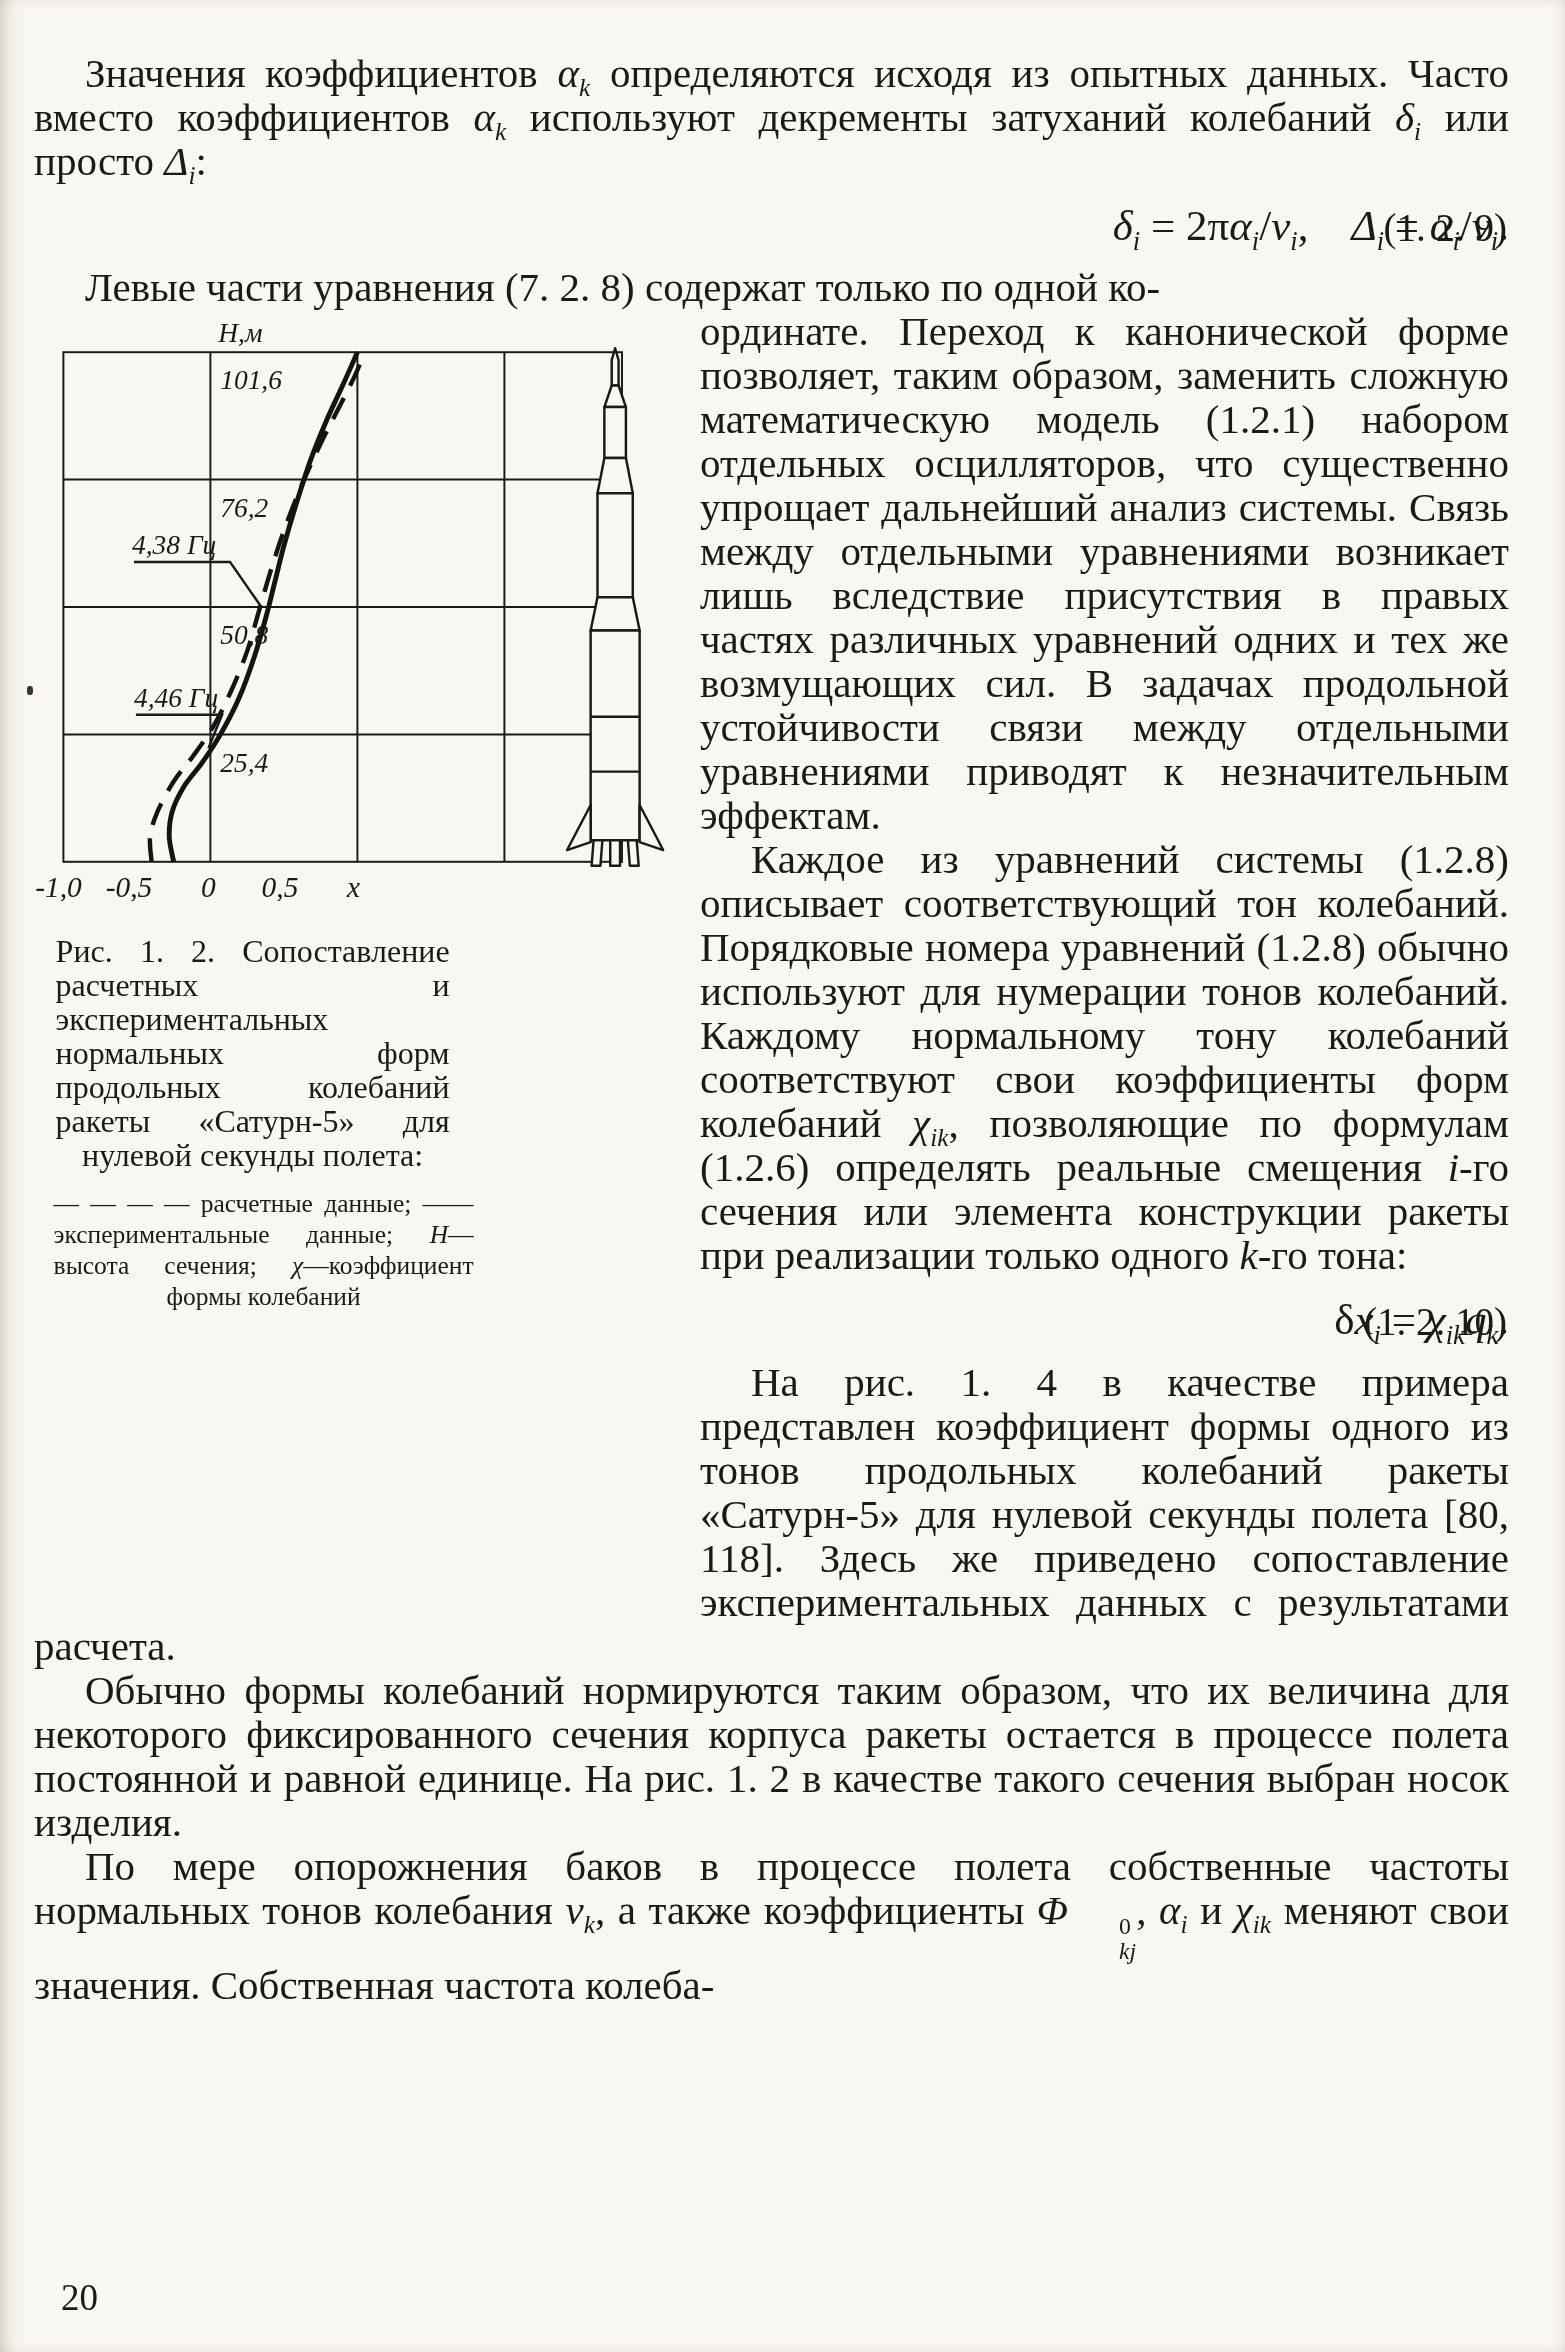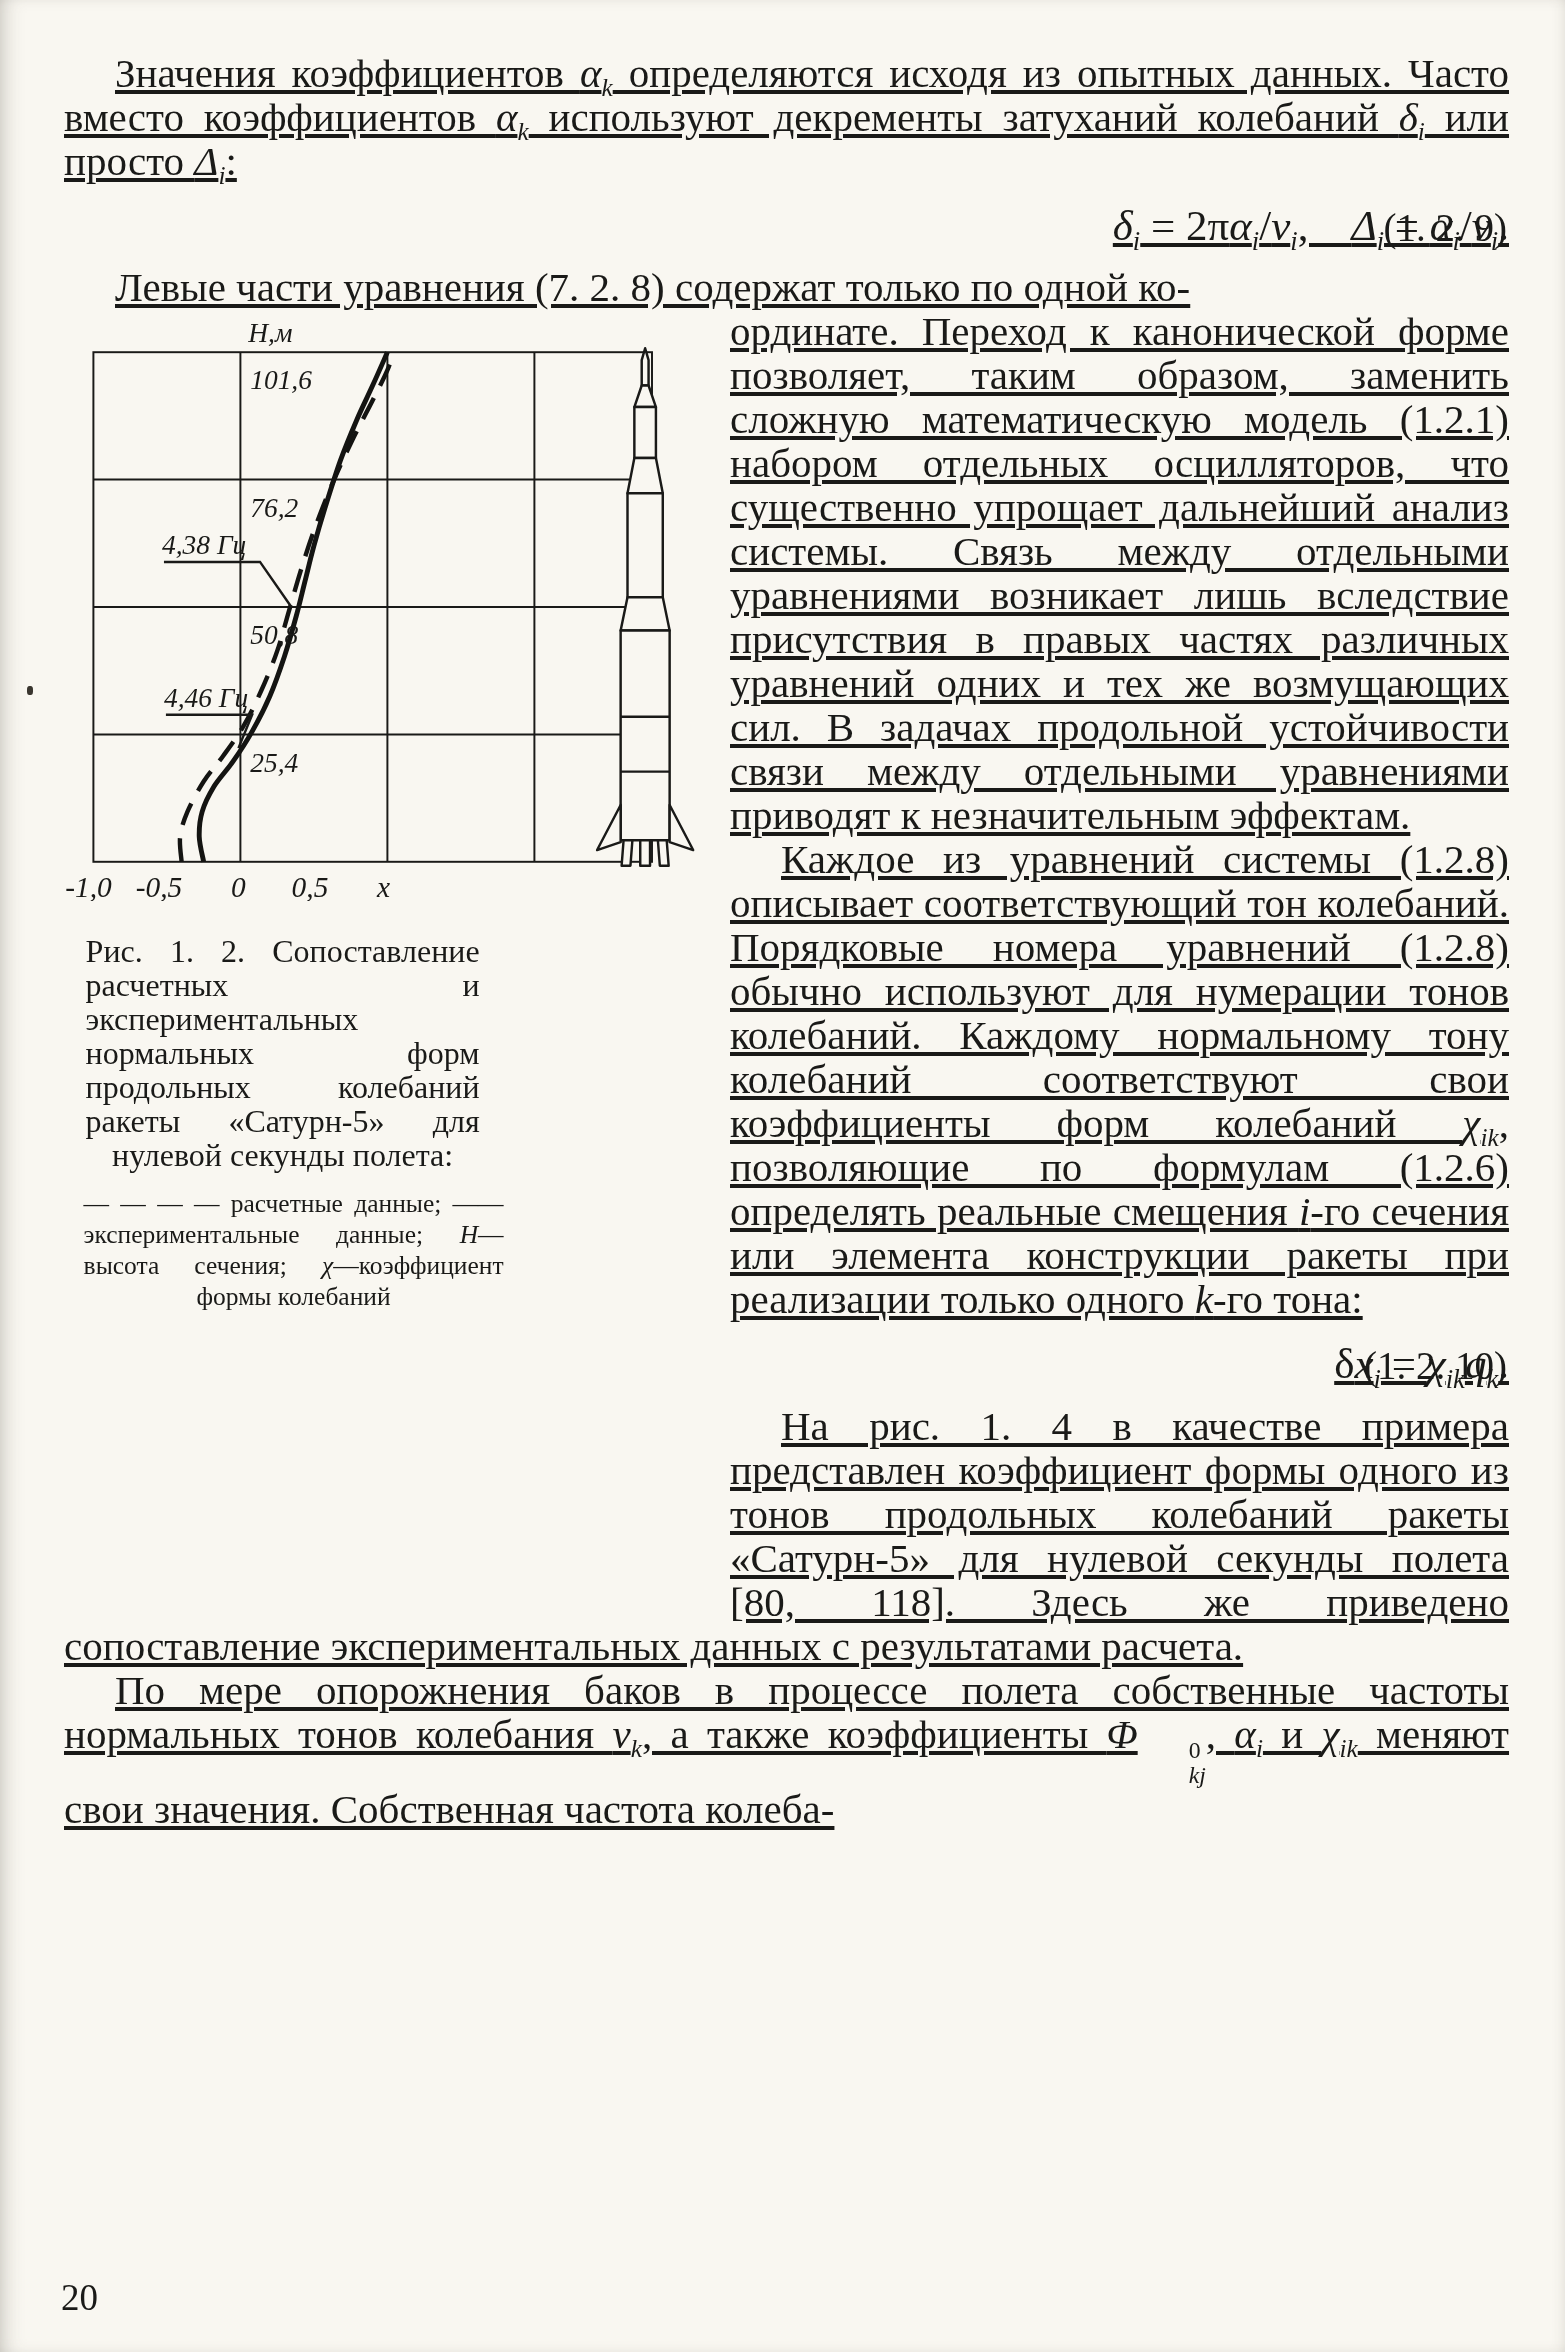--- a/index.html
+++ b/index.html
@@ -6,21 +6,21 @@
   .page {
     position:relative;
     width:1565px; height:2352px;
     margin:0 auto;
     background:#f9f7f1;
     overflow:hidden;
     font-family:"Liberation Serif","DejaVu Serif",serif;
     color:#1a1a18;
     box-shadow:inset 13.7px 0 25.5px -17.6px rgba(60,55,45,.45), inset -7.8px 0 17.6px -13.7px rgba(60,55,45,.3);
   }
-  .content { padding:51px 56px 0 64px;text-decoration:underline; }
+  .content { padding:51px 56px 0 34px; }
   .body-text {
     font-size:41px; line-height:44px;
     text-align:justify; margin:0;
   }
   .indent { text-indent:51px; }
   sub { font-size:62%; line-height:0; }
   .equation {
     position:relative;
     margin:15.7px 0 13.7px 0;
     font-size:43px; line-height:53px;
@@ -133,20 +133,21 @@
     <p class="body-text">ординате. Переход к канонической форме позволяет, таким образом, заменить сложную математическую модель (1.2.1) набором отдельных осцилляторов, что существенно упрощает дальнейший анализ системы. Связь между отдельными уравнениями возникает лишь вследствие присутствия в правых частях различных уравнений одних и тех же возмущающих сил. В задачах продольной устойчивости связи между отдельными уравнениями приводят к незначительным эффектам.</p>
 
     <p class="body-text indent">Каждое из уравнений системы (1.2.8) описывает соответствующий тон колебаний. Порядковые номера уравнений (1.2.8) обычно используют для нумерации тонов колебаний. Каждому нормальному тону колебаний соответствуют свои коэффициенты форм колебаний <i>χ<sub>ik</sub></i>, позволяющие по формулам (1.2.6) определять реальные смещения <i>i</i>-го сечения или элемента конструкции ракеты при реализации только одного <i>k</i>-го тона:</p>
 
     <div class="equation">
       <span class="formula">δ<i>x<sub>i</sub></i> = <i>χ<sub>ik</sub></i><i>q<sub>k</sub></i>.</span>
       <span class="eq-number">(1. 2. 10)</span>
     </div>
 
     <p class="body-text indent">На рис. 1. 4 в качестве примера представлен коэффициент формы одного из тонов продольных колебаний ракеты «Сатурн-5» для нулевой секунды полета [80, 118]. Здесь же приведено сопоставление экспериментальных данных с результатами расчета.</p>
+    <p class="body-text indent">Обычно формы колебаний нормируются таким образом, что их величина для некоторого фиксированного сечения корпуса ракеты остается в процессе полета постоянной и равной единице. На рис. 1. 2 в качестве такого сечения выбран носок изделия.</p>
     <p class="body-text indent">По мере опорожнения баков в процессе полета  собственные частоты нормальных тонов колебания <i>ν<sub>k</sub></i>, а также коэффициенты <i>Φ</i><span class="supsub">
           <span>0</span>
           <span><i>kj</i></span>
         </span>, <i>α<sub>i</sub></i> и <i>χ<sub>ik</sub></i> меняют свои значения. Собственная частота колеба-</p>
   </div>
 
   <div class="page-number">20</div>
 </div>
 
 <style>

